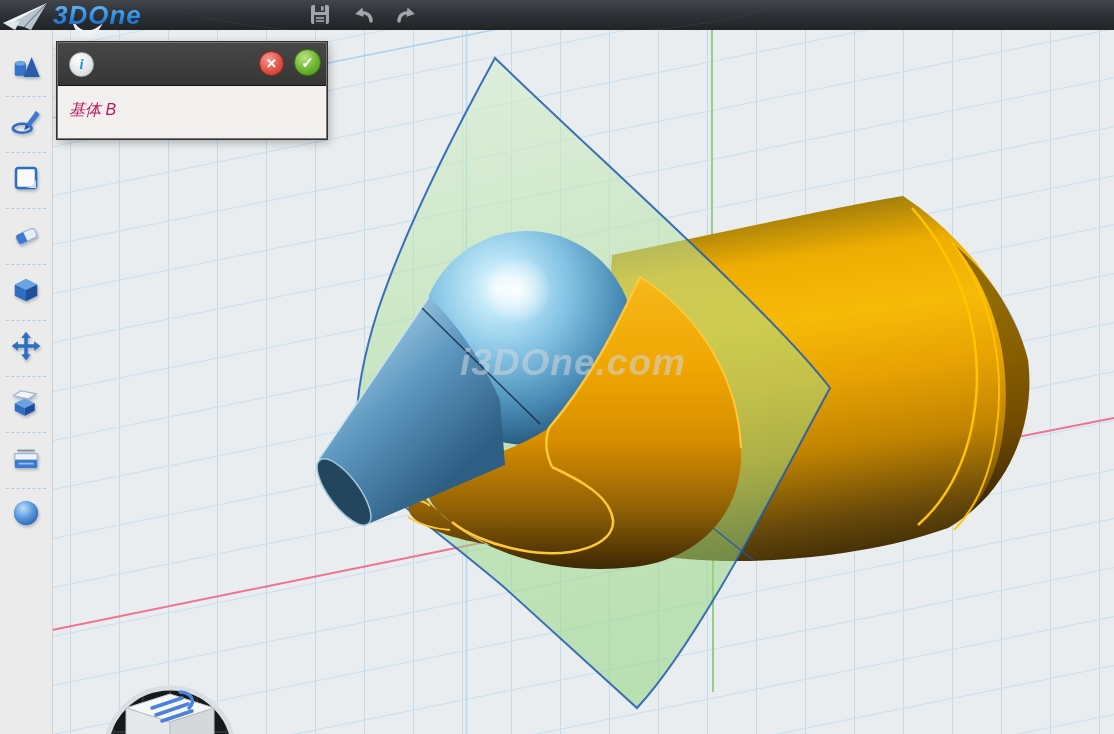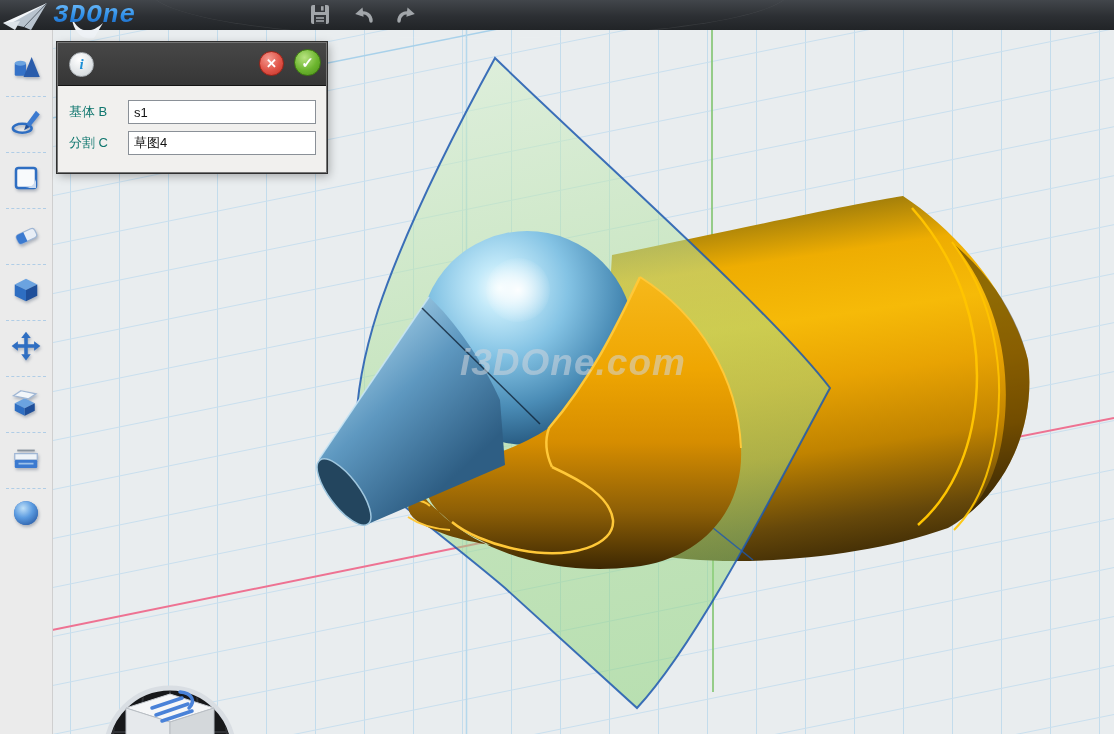--- a/index.html
+++ b/index.html
@@ -1,20 +1,20 @@
 <!DOCTYPE html>
 <html><head>
 <meta charset="utf-8">
 <style>
   html,body{margin:0;padding:0;background:#e9edef;font-family:"Liberation Sans",sans-serif;}
   .app{position:relative;width:1114px;height:734px;overflow:hidden;background:#e9edef;}
 
   
   .topbar{position:absolute;left:0;top:0;width:1114px;height:30px;z-index:10;
-    background:linear-gradient(180deg,#42464b 0%,#2c2f33 55%,#212427 100%);font-family:Liberation Mono, monospace;}
+    background:linear-gradient(180deg,#42464b 0%,#2c2f33 55%,#212427 100%);}
   .topbar::after{content:"";position:absolute;left:150px;top:-58px;width:640px;height:96px;
     border-radius:50%;border-bottom:1px solid rgba(255,255,255,.08);}
   .logo{position:absolute;left:0;top:0;width:115px;height:42px;z-index:12;}
   .logo-text{position:absolute;left:53px;top:0;z-index:12;font-size:26px;font-style:italic;font-weight:bold;
     letter-spacing:1px;background:linear-gradient(180deg,#7cc6ff 0%,#2f8fe8 52%,#1457b2 100%);
     -webkit-background-clip:text;background-clip:text;color:transparent;}
   .tbtn{position:absolute;top:3px;width:28px;height:24px;background:none;border:none;padding:0;cursor:pointer;}
   #tb-save{left:306px}#tb-undo{left:350px}#tb-redo{left:392px}
   .title{position:absolute;left:670px;top:7px;font-size:15px;color:#c2c5c7;white-space:nowrap;z-index:11;}
   .title .file{color:#eef0f1;}
@@ -39,21 +39,21 @@
     background:radial-gradient(circle at 40% 28%,#ffffff,#d9dee1 75%);border:1px solid #aab0b5;
     color:#1d8fd6;font:bold italic 15px "Liberation Serif",serif;text-align:center;line-height:22px;}
   .dlg-btn{position:absolute;border-radius:50%;color:#fff;font-weight:bold;text-align:center;
     padding:0;cursor:pointer;}
   .btn-x{left:201px;top:8px;width:25px;height:25px;font-size:13px;line-height:23px;
     background:radial-gradient(circle at 38% 30%,#f59a90,#e05448 55%,#c03227);border:1px solid #9e2318;}
   .btn-ok{left:236px;top:6px;width:27px;height:27px;font-size:15px;line-height:25px;
     background:radial-gradient(circle at 38% 30%,#b8e381,#6cb52e 55%,#4d8f1a);border:1px solid #3d7a10;}
   .dlg-body{padding:7px 0 10px;}
   .row{display:flex;align-items:center;margin:7px 10px 7px 11px;}
-  .row label{width:62px;font-size:13px;color:#0f766e;}
+  .row label{width:62px;font-size:16px;color:#be185d;font-style:italic;}
   .row input{flex:1;height:22px;border:1px solid #8a9097;font-size:13px;padding:0 5px;
     font-family:inherit;background:#fff;color:#111;}
 </style>
 </head>
 <body>
 
 <div class="app">
 
   <header class="topbar">
     <svg class="logo" width="115" height="42" viewBox="0 0 115 42">
@@ -315,22 +315,17 @@
 
     <section class="dialog">
       <div class="dlg-head">
         <span class="info">i</span>
         <button class="dlg-btn btn-x">✕</button>
         <button class="dlg-btn btn-ok">✓</button>
       </div>
       <div class="dlg-body">
         <div class="row">
           <label>基体 B</label>
-          <input type="text" value="s1" style="">
-        </div>
-        <div class="row">
-          <label>分割 C</label>
-          <input type="text" value="草图4" style="">
         </div>
       </div>
     </section>
   </main>
 </div>
 
 </body></html>

